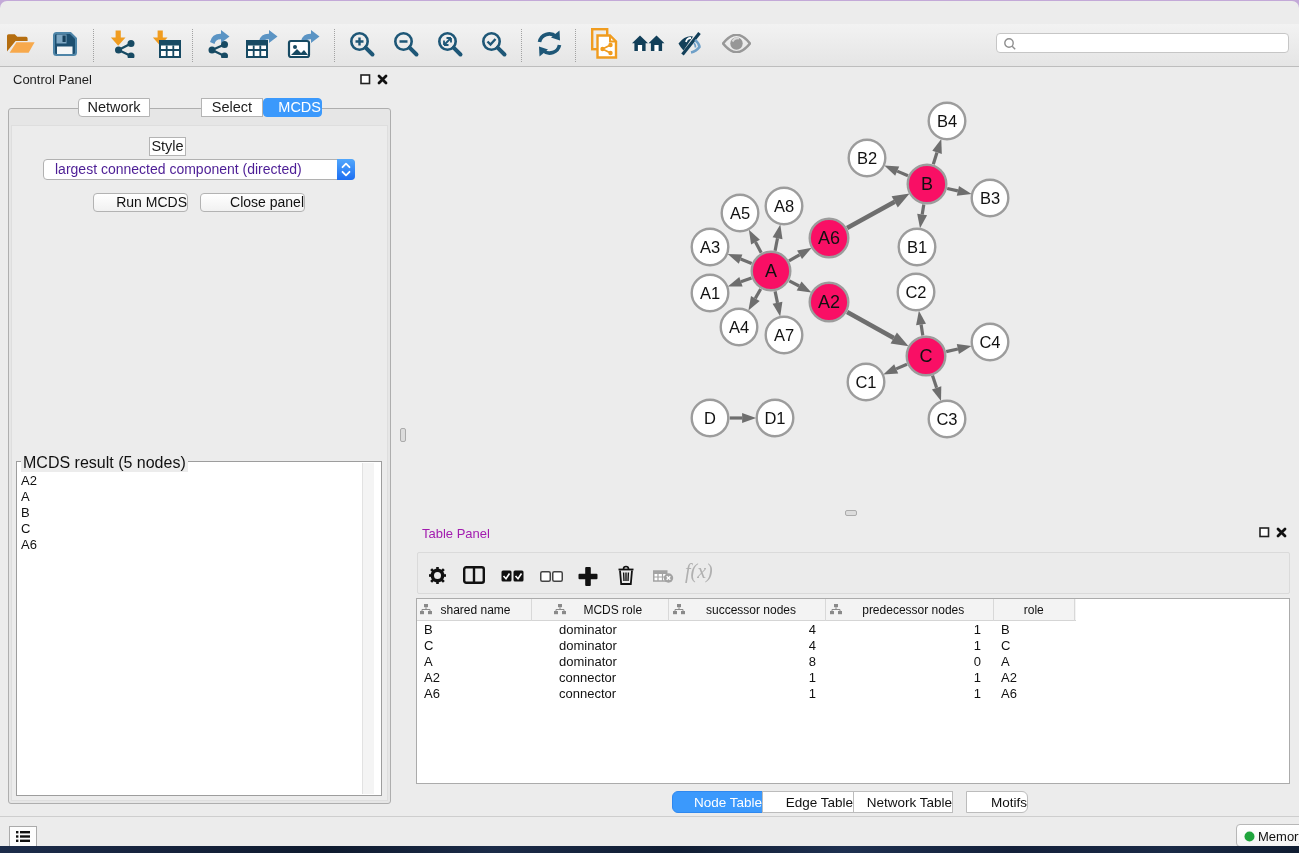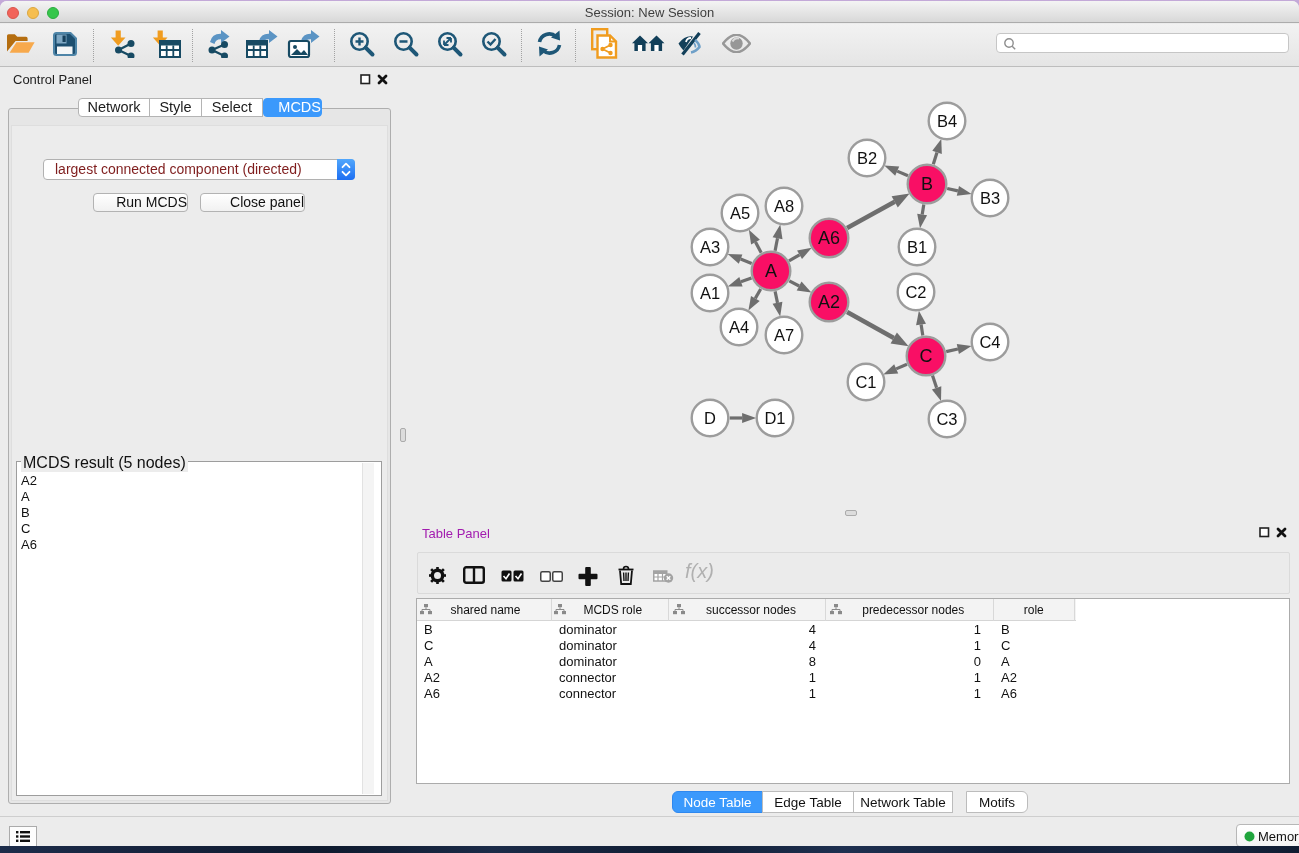--- a/index.html
+++ b/index.html
@@ -13,57 +13,51 @@
 .tsep { position:absolute; top:5px; height:33px; width:0; border-left:1px dotted #a2a2a2; }
 .ticon { position:absolute; }
 .searchbox { position:absolute; left:996px; top:9px; width:293px; height:20px; background:#fff; border:1px solid #c6c6c6; border-radius:4px; }
 
 .cp-title { position:absolute; left:13px; top:71px; font-size:13px; color:#1d1d1d; }
 .panel-box { position:absolute; left:8px; top:107px; width:383px; height:696px; border:1px solid #aeaeae; border-radius:3px; background:#e6e6e6; }
 .panel-inner { position:absolute; left:11px; top:124px; width:377px; height:676px; background:#ececec; border:1px solid #dedede; }
 .tab { position:absolute; top:97px; height:19px; background:#fff; border:1px solid #b4b4b4; font-size:14.5px; color:#1c1c1c; text-align:center; line-height:17px; }
 .tab.sel { background:#3b99fc; color:#fff; border-color:#3b99fc; border-radius:4px; z-index:2; }
 .opt-label { position:absolute; left:8px; top:135px; width:383px; text-align:center; font-size:15px; color:#111; }
-.combo { position:absolute; left:43px; top:158px; width:312px; height:21px; background:#fff; border:1px solid #b1b1b1; border-radius:4px; font-size:14px; color:#7f1d1d; line-height:19px; padding-left:11px; }
+.combo { position:absolute; left:43px; top:158px; width:312px; height:21px; background:#fff; border:1px solid #b1b1b1; border-radius:4px; font-size:14px; color:#4c1d95; line-height:19px; padding-left:11px; }
 .combo-btn { position:absolute; right:-1px; top:-1px; width:18px; height:21px; border-radius:0 4px 4px 0; background:linear-gradient(#51a7fc,#1d6ef2); }
 .btn { position:absolute; height:19px; background:linear-gradient(#ffffff,#f1f1f1); border:1px solid #b3b3b3; border-radius:4px; font-size:14px; color:#111; text-align:right; line-height:17px; }
 .groupbox { position:absolute; left:16px; top:460px; width:366px; height:335px; border:1px solid #9d9d9d; background:#fff; }
 .group-label { position:absolute; left:21px; top:453px; font-size:16px; color:#111; background:#ececec; padding:0 2px; }
 .mcds-list { position:absolute; left:21px; top:472px; font-size:13px; color:#111; line-height:16px; }
 .vscroll { position:absolute; right:7px; top:1px; width:12px; height:331px; background:#f4f4f4; border-left:1px solid #e2e2e2; }
 
 .netwin { position:absolute; left:404px; top:63px; width:893px; height:447px; background:#fff; border:1px solid #9b9b9b; border-radius:5px 5px 1px 1px; box-shadow:0 2px 8px rgba(0,0,0,0.28); }
 .nw-title { position:absolute; left:0; top:0; width:100%; height:22px; background:linear-gradient(#f2f2f2,#d7d7d7); border-bottom:1px solid #b0b0b0; border-radius:5px 5px 0 0; }
 .nw-title .tl { position:absolute; top:5.5px; width:11px; height:11px; border-radius:50%; }
 .nw-title-text { position:absolute; top:3px; width:100%; text-align:center; font-size:14px; color:#2e2e2e; }
 
 .tp-title { position:absolute; left:422px; top:525px; font-size:13px; color:#a21caf; }
 .tp-toolbar { position:absolute; left:417px; top:551px; width:873px; height:42px; border:1px solid #dadada; border-radius:2px; background:#ebebeb; }
 .dtable { position:absolute; left:416px; top:597px; width:874px; height:186px; background:#fff; border:1px solid #ababab; }
 .thead { position:absolute; left:0; top:0; width:659px; height:22px; background:#f3f3f3; border-bottom:1px solid #d5d5d5; }
 .thcell { position:absolute; top:0; height:22px; font-size:12px; color:#111; text-align:center; line-height:22px; border-right:1px solid #d8d8d8; }
 .trow { position:absolute; font-size:13px; color:#111; height:16px; line-height:16px; }
 .num { text-align:right; }
 
-.btab { position:absolute; top:789.5px; height:22px; font-size:13.5px; text-align:center; line-height:21px; background:#fff; border:1px solid #bcbcbc; color:#111; }
+.btab { position:absolute; top:789.5px; height:22px; font-size:13.5px; text-align:right; line-height:21px; background:#fff; border:1px solid #bcbcbc; color:#111; }
 .btab.sel { background:#3b99fc; border-color:#2f88ef; color:#fff; }
 
 .statusbar { position:absolute; left:0; top:815px; width:100%; height:31px; background:#ececec; border-top:1px solid #cecece; }
 .memory-btn { position:absolute; left:1216px; top:7px; width:67px; height:23px; background:linear-gradient(#ffffff,#f4f4f4); border:1px solid #b7b7b7; border-radius:4px; font-size:13px; color:#111;margin-left:20px; }
 .list-btn { position:absolute; left:9px; top:9px; width:28px; height:21px; background:#fdfdfd; border:1px solid #ababab; }
 </style></head>
 <body>
 <div class="desktop-top"></div>
 <div class="win">
-  <div class="titlebar">
-    <div class="tl" style="left:7px; background:#f2635a; border:0.5px solid #d8554c;"></div>
-    <div class="tl" style="left:27px; background:#f6be4f; border:0.5px solid #dba63f;"></div>
-    <div class="tl" style="left:47px; background:#36c64c; border:0.5px solid #2bab3f;"></div>
-    <div class="title-text">Session: New Session</div>
-  </div>
   <div class="toolbar">
     <svg class="ticon" style="left:7px;top:9px" width="28" height="21" viewBox="0 0 28 21">
         <path d="M0 18.5 L0 2.8 Q0 1.2 1.6 1.2 L7.8 1.2 L10.3 3.8 L19 3.8 Q20.6 3.8 20.6 5.4 L20.6 8 L8.6 8 L0 18.5 z" fill="#b56e10"></path>
         <path d="M2.6 19.8 L9.4 9.2 L27.6 9.2 L21.6 19.8 z" fill="#f7a94c"></path>
       </svg>
     <svg class="ticon" style="left:53px;top:8px" width="24" height="24" viewBox="0 0 24 24">
         <path d="M1 3.5 Q1 1 3.5 1 L17.5 1 L23 6.5 L23 20.5 Q23 23 20.5 23 L3.5 23 Q1 23 1 20.5 z" fill="#1d4f70" stroke="#4e85a8" stroke-width="2"></path>
         <rect x="3.5" y="2.5" width="10" height="9" fill="#7fa8c4"></rect>
         <rect x="9.5" y="3.5" width="3.2" height="6.5" fill="#16405c"></rect>
         <rect x="4" y="14.5" width="15.5" height="7.5" fill="#f4f6f7"></rect>
@@ -173,21 +167,21 @@
   <div class="cp-title">Control Panel</div>
   <svg style="position:absolute;left:360px;top:73px" width="11" height="11" viewBox="0 0 11 11">
       <rect x="1" y="1" width="8.5" height="8.5" fill="#fff" stroke="#222" stroke-width="1.6"></rect>
     </svg>
     <svg style="position:absolute;left:377px;top:73px" width="11" height="11" viewBox="0 0 11 11">
       <path d="M2 2 L9 9 M9 2 L2 9" stroke="#111" stroke-width="2.8" stroke-linecap="round"></path>
     </svg>
   <div class="panel-box"></div>
   <div class="panel-inner"></div>
   <div class="tab" style="left:78px; width:72px; border-radius:4px 0 0 4px;">Network</div>
-  <div class="tab" style="left:149px; width:53px;">Style</div>
+  <div class="tab" style="left:149px; width:37px;margin-top:39px;">Style</div>
   <div class="tab" style="left:201px; width:62px;">Select</div>
   <div class="tab sel" style="left:263px; width:59px;text-align:right;">MCDS</div>
   <div class="combo">largest connected component (directed)
     <div class="combo-btn"><svg width="18" height="21" viewBox="0 0 18 21">
           <path d="M5.5 8.2 L9 4.6 L12.5 8.2" fill="none" stroke="#fff" stroke-width="1.8" stroke-linecap="round" stroke-linejoin="round"></path>
           <path d="M5.5 12.8 L9 16.4 L12.5 12.8" fill="none" stroke="#fff" stroke-width="1.8" stroke-linecap="round" stroke-linejoin="round"></path>
         </svg></div>
   </div>
   <div class="btn" style="left:93px; top:192px; width:95px;">Run MCDS</div>
   <div class="btn" style="left:200px; top:192px; width:105px;">Close panel</div>
@@ -333,25 +327,25 @@
         <path d="M6.5 4 q0-2.5 2.5-2.5 q2.5 0 2.5 2.5" fill="none" stroke="#111" stroke-width="1.6"></path>
         <path d="M6.6 7.5 L7 16 M9 7.5 L9 16 M11.4 7.5 L11 16" stroke="#111" stroke-width="1.4" fill="none"></path>
       </svg>
       <svg style="position:absolute;left:235px;top:16px" width="21" height="14" viewBox="0 0 21 14">
         <rect x="0.75" y="2" width="13" height="10" fill="#fff" stroke="#a3a3a3" stroke-width="1.5"></rect>
         <rect x="0.75" y="2" width="13" height="3" fill="#a3a3a3"></rect>
         <path d="M0.75 8 h13 M5 5 v7 M9.5 5 v7" stroke="#a3a3a3" stroke-width="1.2"></path>
         <circle cx="15.5" cy="9" r="4.7" fill="#a3a3a3"></circle>
         <path d="M13.7 7.2 l3.6 3.6 M17.3 7.2 l-3.6 3.6" stroke="#fff" stroke-width="1.4"></path>
       </svg>
-      <div style="position:absolute;left:267px;top:7px;font-family:Liberation Sans, sans-serif;font-style:italic;font-size:20px;color:#b0b0b0;">f(x)</div>
+      <div style="position:absolute;left:267px;top:7px;font-family:Liberation Serif, serif;font-style:italic;font-size:20px;color:#b0b0b0;">f(x)</div>
     </div>
   <div class="dtable">
     <div class="thead">
-        <div class="thcell" style="left:-1.0px; width:136px; padding-left:4px; position:absolute;"><svg width="12" height="11" viewBox="0 0 12 11" style="position:absolute; left:4px; top:5px;">
+        <div class="thcell" style="left:-1.0px; width:116px; padding-left:4px; position:absolute;"><svg width="12" height="11" viewBox="0 0 12 11" style="position:absolute; left:4px; top:5px;">
             <rect x="4" y="0" width="4" height="3.2" fill="#8a8a8a"></rect>
             <rect x="0" y="7" width="4" height="3.2" fill="#8a8a8a"></rect>
             <rect x="8" y="7" width="4" height="3.2" fill="#8a8a8a"></rect>
             <path d="M6 3.2 V5.5 M2 7 V5.5 H10 V7" fill="none" stroke="#8a8a8a" stroke-width="1"></path>
           </svg>shared name</div>
         <div class="thcell" style="left:132.5px; width:119.5px; padding-left:8px; position:absolute;"><svg width="12" height="11" viewBox="0 0 12 11" style="position:absolute; left:4px; top:5px;">
             <rect x="4" y="0" width="4" height="3.2" fill="#8a8a8a"></rect>
             <rect x="0" y="7" width="4" height="3.2" fill="#8a8a8a"></rect>
             <rect x="8" y="7" width="4" height="3.2" fill="#8a8a8a"></rect>
             <path d="M6 3.2 V5.5 M2 7 V5.5 H10 V7" fill="none" stroke="#8a8a8a" stroke-width="1"></path>

